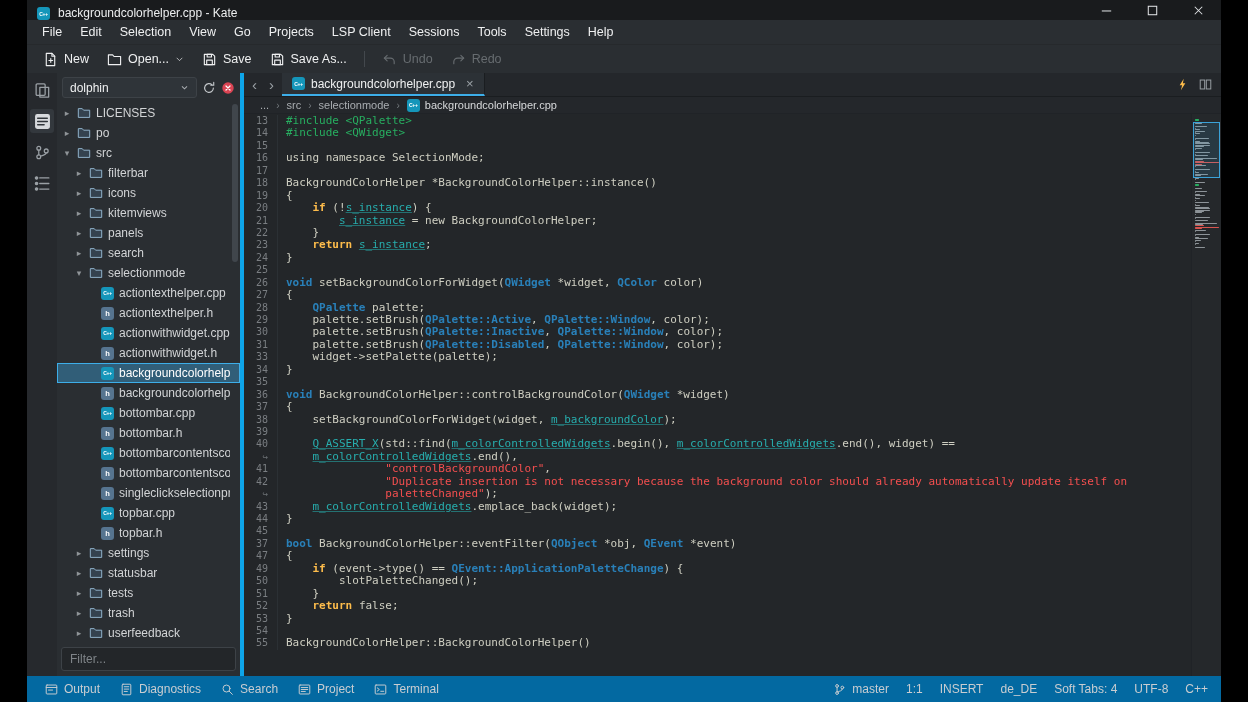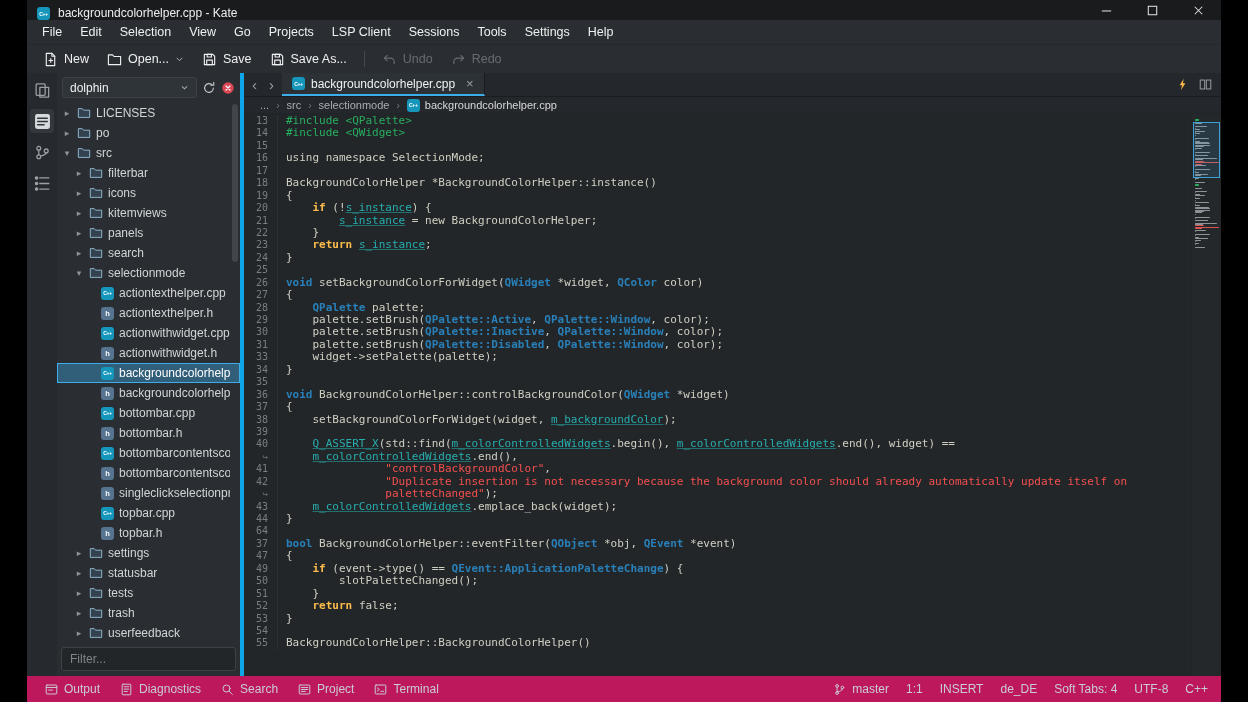--- a/index.html
+++ b/index.html
@@ -87,21 +87,21 @@
     text-underline-offset:1px}
   .t-str{color:#f44f4f}
 
   .minimap{position:absolute;right:0;top:0;bottom:0;width:30px;background:#25282b;
     padding:5px 2px 0 3px;border-left:1px solid #202327}
   .mrow{height:1px;margin-bottom:.45px;border-radius:.5px}
   .mm-view{position:absolute;left:1px;right:1px;top:8px;height:56px;
     border:1px solid rgba(61,174,233,.9);background:rgba(61,174,233,.13)}
 
   
-  .statusbar{height:26px;background:#be185d;display:flex;align-items:center;font-size:12px;
+  .statusbar{height:26px;background:#0369a1;display:flex;align-items:center;font-size:12px;
     color:#c9cdd1;padding:0 9px;flex:0 0 auto}
   .sb-left{display:flex;gap:2px}
   .sb-btn{display:flex;align-items:center;gap:6px;padding:3px 9px;border-radius:3px}
   .sb-right{margin-left:auto;display:flex;gap:17px;align-items:center;padding-right:4px}
   .sb-item{display:flex;align-items:center;gap:6px}
 
   
   .icn{display:inline-flex;flex:0 0 auto}
   .icn svg{display:block;width:100%;height:100%}
   .icn9{width:9px;height:9px}
@@ -554,21 +554,21 @@
             <div class="crow"><span class="gut">37</span><span class="lntext"><span class="t-n">{</span></span></div>
             <div class="crow"><span class="gut">38</span><span class="lntext"><span class="t-n">    setBackgroundColorForWidget(widget, </span><span class="t-mem">m_backgroundColor</span><span class="t-n">);</span></span></div>
             <div class="crow"><span class="gut">39</span><span class="lntext"></span></div>
             <div class="crow"><span class="gut">40</span><span class="lntext"><span class="t-n">    </span><span class="t-mem">Q_ASSERT_X</span><span class="t-n">(std::find(</span><span class="t-mem">m_colorControlledWidgets</span><span class="t-n">.begin(), </span><span class="t-mem">m_colorControlledWidgets</span><span class="t-n">.end(), widget) ==</span></span></div>
             <div class="crow"><span class="gut wrapg">↪</span><span class="lntext"><span class="t-n">    </span><span class="t-mem">m_colorControlledWidgets</span><span class="t-n">.end(),</span></span></div>
             <div class="crow"><span class="gut">41</span><span class="lntext"><span class="t-n">               </span><span class="t-str">"controlBackgroundColor"</span><span class="t-n">,</span></span></div>
             <div class="crow"><span class="gut">42</span><span class="lntext"><span class="t-n">               </span><span class="t-str">"Duplicate insertion is not necessary because the background color should already automatically update itself on</span></span></div>
             <div class="crow"><span class="gut wrapg">↪</span><span class="lntext"><span class="t-n">               </span><span class="t-str">paletteChanged"</span><span class="t-n">);</span></span></div>
             <div class="crow"><span class="gut">43</span><span class="lntext"><span class="t-n">    </span><span class="t-mem">m_colorControlledWidgets</span><span class="t-n">.emplace_back(widget);</span></span></div>
             <div class="crow"><span class="gut">44</span><span class="lntext"><span class="t-n">}</span></span></div>
-            <div class="crow"><span class="gut">64</span><span class="lntext"></span></div>
+            <div class="crow"><span class="gut">45</span><span class="lntext"></span></div>
             <div class="crow"><span class="gut">37</span><span class="lntext"><span class="t-dt">bool</span><span class="t-n"> BackgroundColorHelper::eventFilter(</span><span class="t-dt">QObject</span><span class="t-n"> *obj, </span><span class="t-dt">QEvent</span><span class="t-n"> *event)</span></span></div>
             <div class="crow"><span class="gut">47</span><span class="lntext"><span class="t-n">{</span></span></div>
             <div class="crow"><span class="gut">49</span><span class="lntext"><span class="t-n">    </span><span class="t-cf">if</span><span class="t-n"> (event-&gt;type() == </span><span class="t-dt">QEvent::ApplicationPaletteChange</span><span class="t-n">) {</span></span></div>
             <div class="crow"><span class="gut">50</span><span class="lntext"><span class="t-n">        slotPaletteChanged();</span></span></div>
             <div class="crow"><span class="gut">51</span><span class="lntext"><span class="t-n">    }</span></span></div>
             <div class="crow"><span class="gut">52</span><span class="lntext"><span class="t-n">    </span><span class="t-cf">return</span><span class="t-n"> </span><span class="t-kw">false</span><span class="t-n">;</span></span></div>
             <div class="crow"><span class="gut">53</span><span class="lntext"><span class="t-n">}</span></span></div>
             <div class="crow"><span class="gut">54</span><span class="lntext"></span></div>
             <div class="crow"><span class="gut">55</span><span class="lntext"><span class="t-n">BackgroundColorHelper::BackgroundColorHelper()</span></span></div>
           </div>

